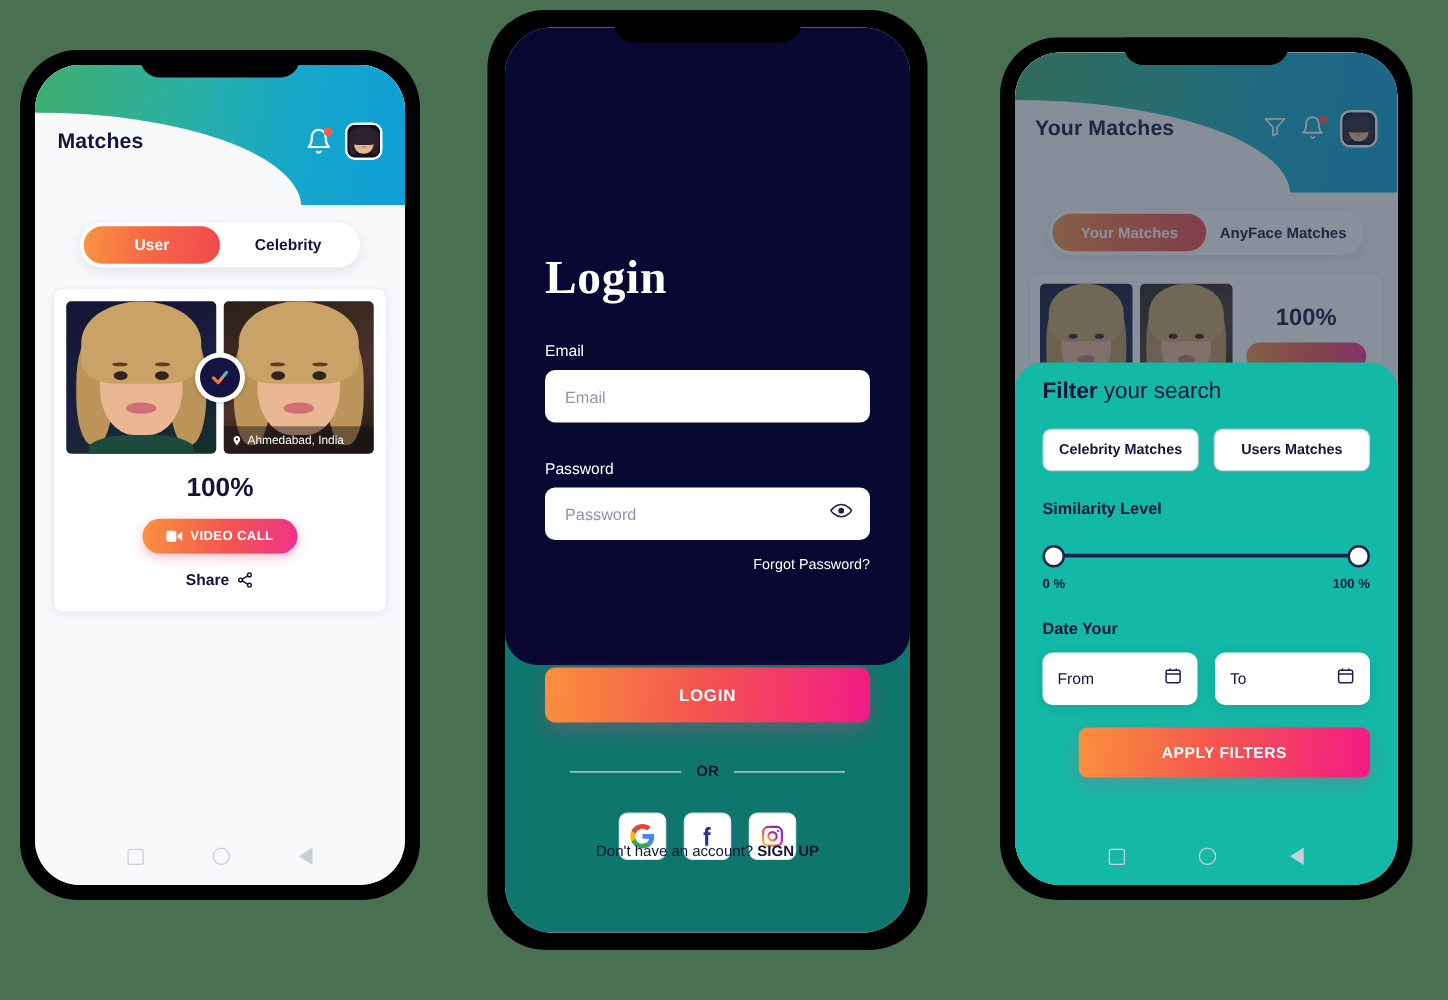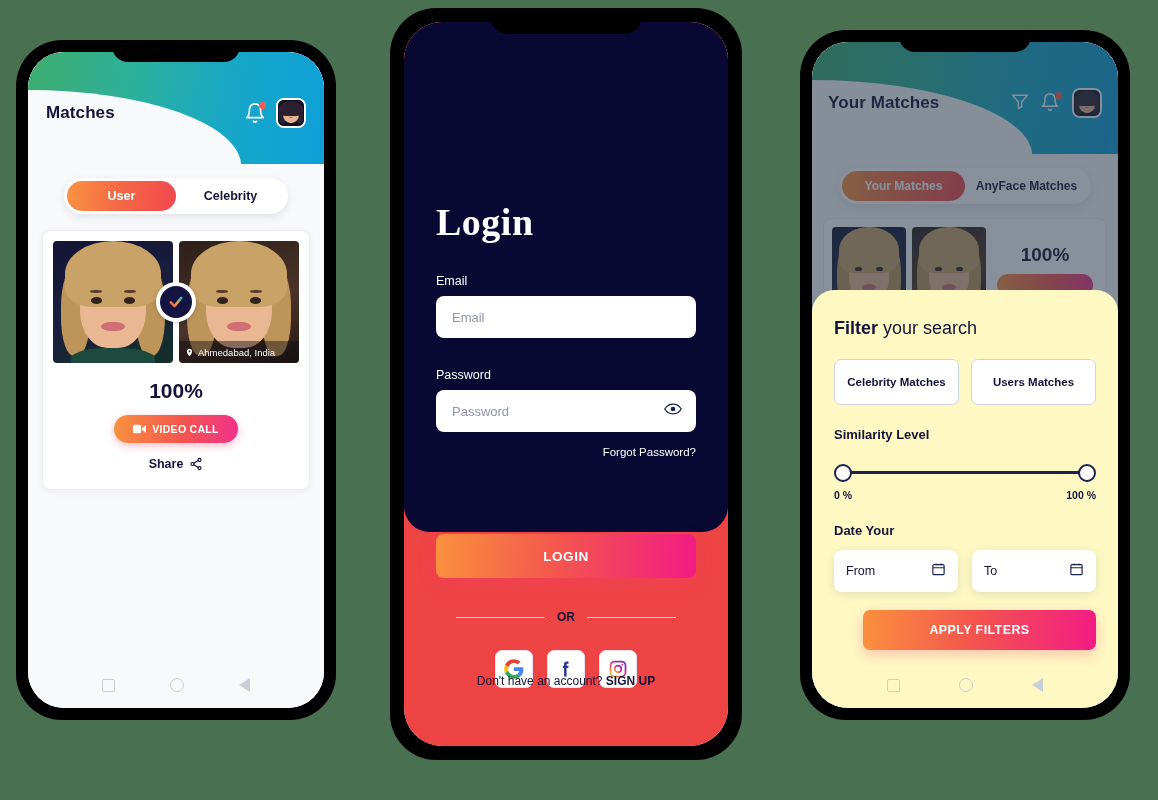--- a/index.html
+++ b/index.html
@@ -129,21 +129,21 @@
     position: absolute; left: 0; right: 0; bottom: 0; height: 46px;
     display: flex; align-items: center; justify-content: space-around;
     padding: 0 46px;
   }
   .nb-sq { width: 13px; height: 13px; border: 1.6px solid #c9ced9; border-radius: 2px; }
   .nb-ci { width: 14px; height: 14px; border: 1.6px solid #c9ced9; border-radius: 50%; }
   .nb-tr { width: 0; height: 0; border-top: 7px solid transparent; border-bottom: 7px solid transparent;
            border-right: 11px solid #c9ced9; }
 
   
-  .scr-login { position: relative; height: 100%; background: #ef4444; }
+  .scr-login { position: relative; height: 100%; background: #0f766e; }
   .login-dark {
     position: absolute; left: 0; right: 0; top: 0; height: 510px;
     background: #080833; border-bottom-left-radius: 26px; border-bottom-right-radius: 26px;
   }
   .login-inner { position: absolute; left: 0; right: 0; top: 0; padding: 0 32px; }
   .login-title {
     margin-top: 178px; font-family: "Liberation Serif", serif; font-size: 38px;
     font-weight: 700; color: #fff; letter-spacing: .5px;
   }
   .fld-label { margin-top: 30px; font-size: 12.5px; color: #fff; font-weight: 400; }
@@ -196,28 +196,28 @@
     border: 1px solid #ececf2; padding: 8px; display: flex; align-items: center; gap: 6px; }
   .f-card .photo { width: 74px; height: 86px; }
   .f-card .rt { flex: 1; text-align: center; }
   .f-card .rt .p { font-size: 19px; font-weight: 700; color: #14133a; }
   .f-card .rt .b { margin: 8px auto 0; width: 96px; height: 22px; border-radius: 14px;
     background: linear-gradient(95deg,#f9923f,#f4554f 55%,#f0318b); }
   .scrim { position: absolute; inset: 0; background: rgba(38,54,72,.55); z-index: 10; }
 
   .sheet {
     position: absolute; left: 0; right: 0; bottom: 0; top: 248px; z-index: 20;
-    background: #fef9c3; border-top-left-radius: 22px; border-top-right-radius: 22px;
-    padding: 28px 22px 0;
+    background: #14b8a6; border-top-left-radius: 22px; border-top-right-radius: 22px;
+    padding: 12px 22px 0;
   }
   .sheet-title { font-size: 18px; color: #14133a; }
   .sheet-title b { font-weight: 700; }
   .sheet-title span { font-weight: 400; }
   .chips { display: flex; gap: 12px; margin-top: 20px; }
-  .chip { flex: 1; height: 46px; border-radius: 7px; border: 1px solid #cfd4e2; background: #fff;
+  .chip { flex: 1; height: 34px; border-radius: 7px; border: 1px solid #cfd4e2; background: #fff;
     display: flex; align-items: center; justify-content: center; font-size: 11.5px; font-weight: 700;
     color: #14133a; cursor: pointer; font-family: "Liberation Sans", sans-serif; }
   .sec-label { margin-top: 22px; font-size: 13px; font-weight: 700; color: #14133a; }
   .slider { position: relative; margin-top: 22px; height: 18px; }
   .slider .track { position: absolute; left: 9px; right: 9px; top: 7px; height: 3px; background: #1b2250; border-radius: 2px; }
   .knob { position: absolute; top: 0; width: 18px; height: 18px; border-radius: 50%; background: #fff;
     border: 2px solid #1b2250; cursor: pointer; }
   .knob.lo { left: 0; } .knob.hi { right: 0; }
   .slider-vals { display: flex; justify-content: space-between; margin-top: 7px; font-size: 10.5px;
     font-weight: 700; color: #14133a; }

